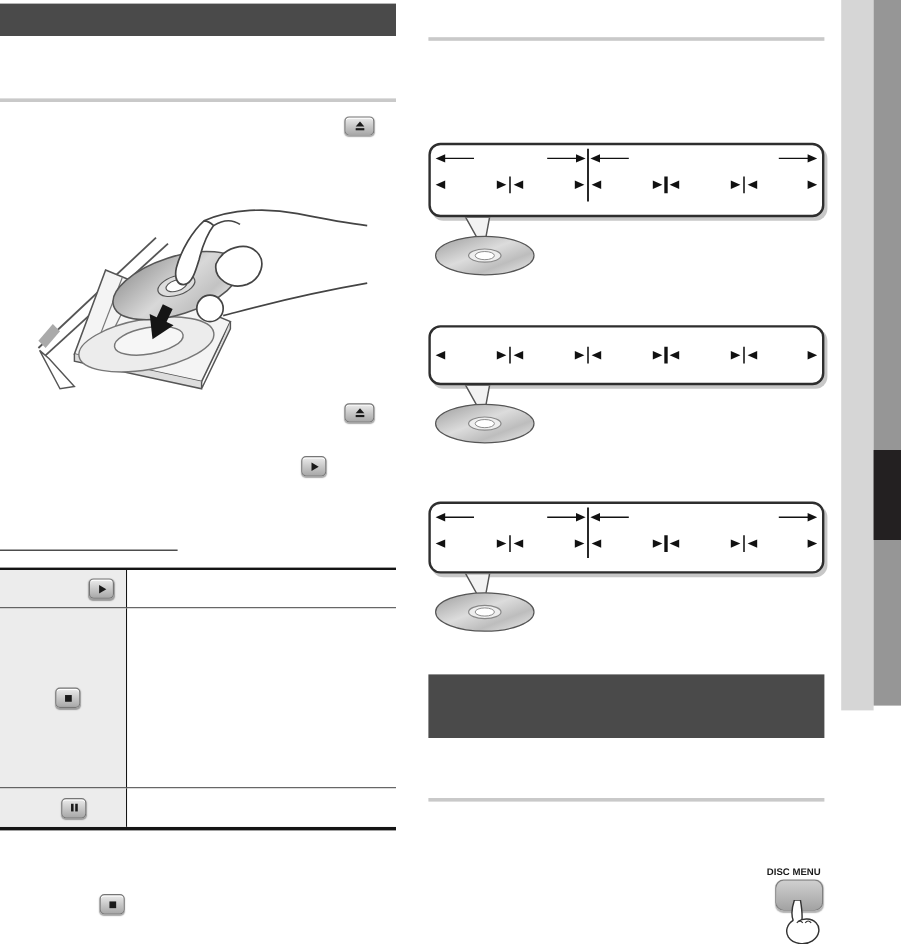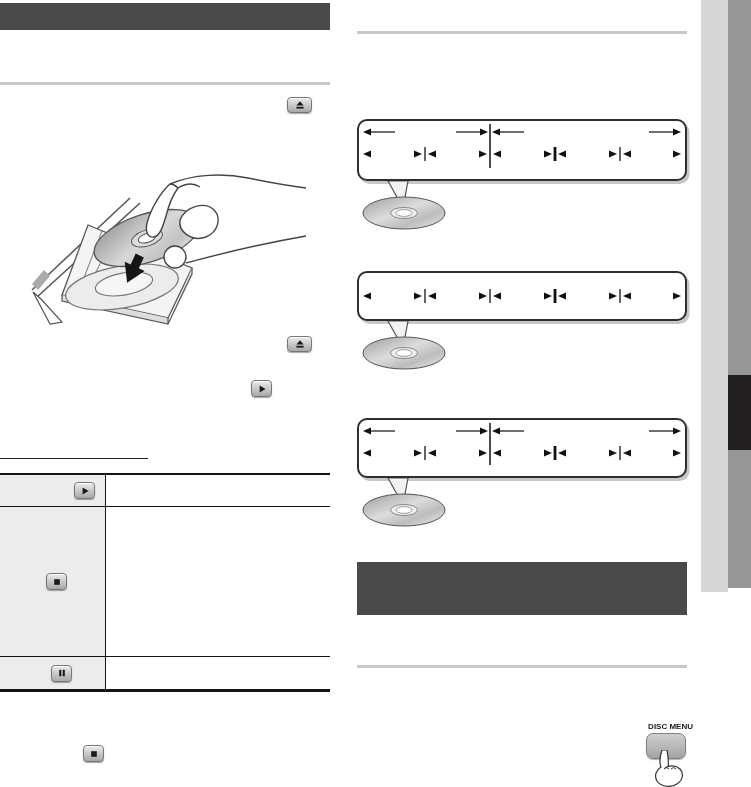--- a/index.html
+++ b/index.html
@@ -24,21 +24,21 @@
   .pcell-l{width:106px;background:#ececec;border-right:1.5px solid #141414;
            display:flex;align-items:center;box-sizing:border-box;}
   .pcell-r{flex:1;background:#fff;}
   
   .dbox{position:absolute;left:357px;width:330px;box-sizing:border-box;
         border:2px solid #2e2e2e;border-radius:10px;background:#fff;
         box-shadow:2.5px 3px 0 rgba(130,130,130,.45);}
   .dbox svg{display:block;width:100%;height:100%;}
   .heading-underline{position:absolute;left:0;top:458px;width:148px;height:0;
         border-top:1.5px solid #222;}
-  .dm-label{position:absolute;left:639px;top:722px;width:54px;text-align:right;
+  .dm-label{position:absolute;left:639px;top:722px;width:54px;text-align:left;
         font-size:8px;font-weight:bold;color:#1a1a1a;letter-spacing:0;}
   .dm-btn{position:absolute;left:646px;top:733px;width:38px;height:24px;
         border:1px solid #808080;border-radius:7px;
         background:linear-gradient(180deg,#cfcfcf 0%,#b5b5b5 60%,#a3a3a3 100%);
         box-shadow:0 1px 1px rgba(0,0,0,.3);}
 </style>
 </head>
 <body>
 
 <div class="page">

